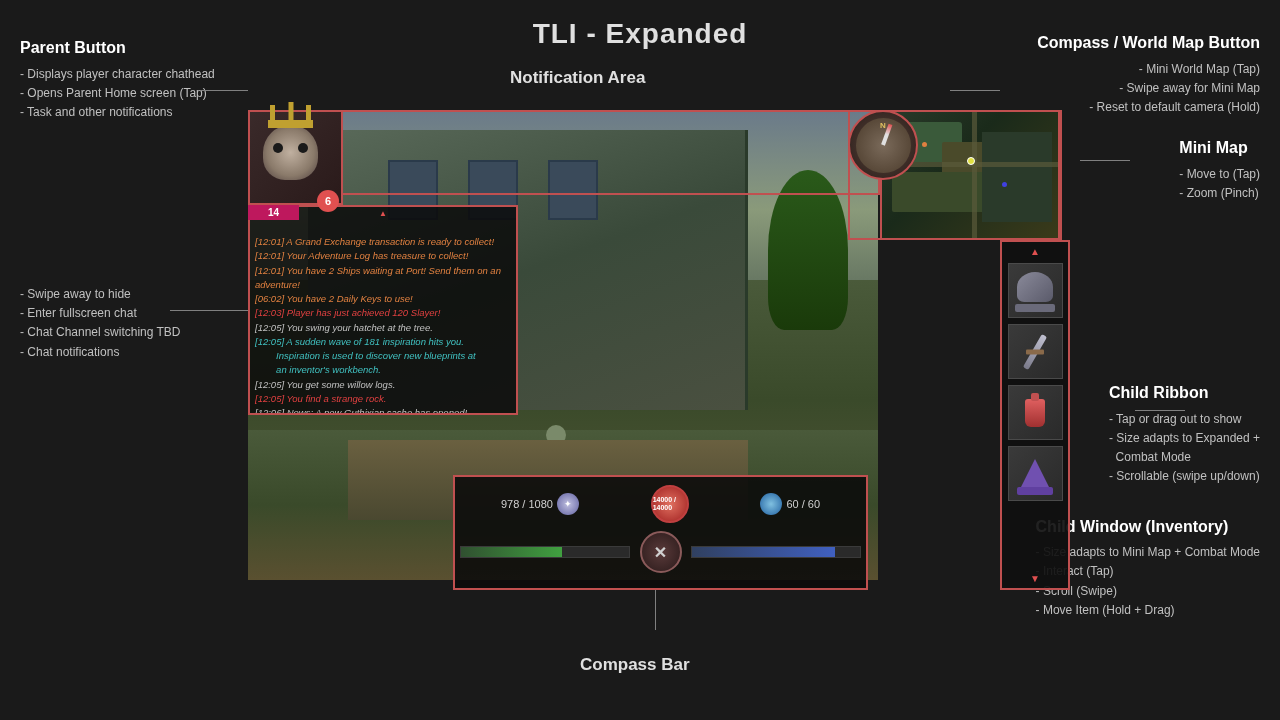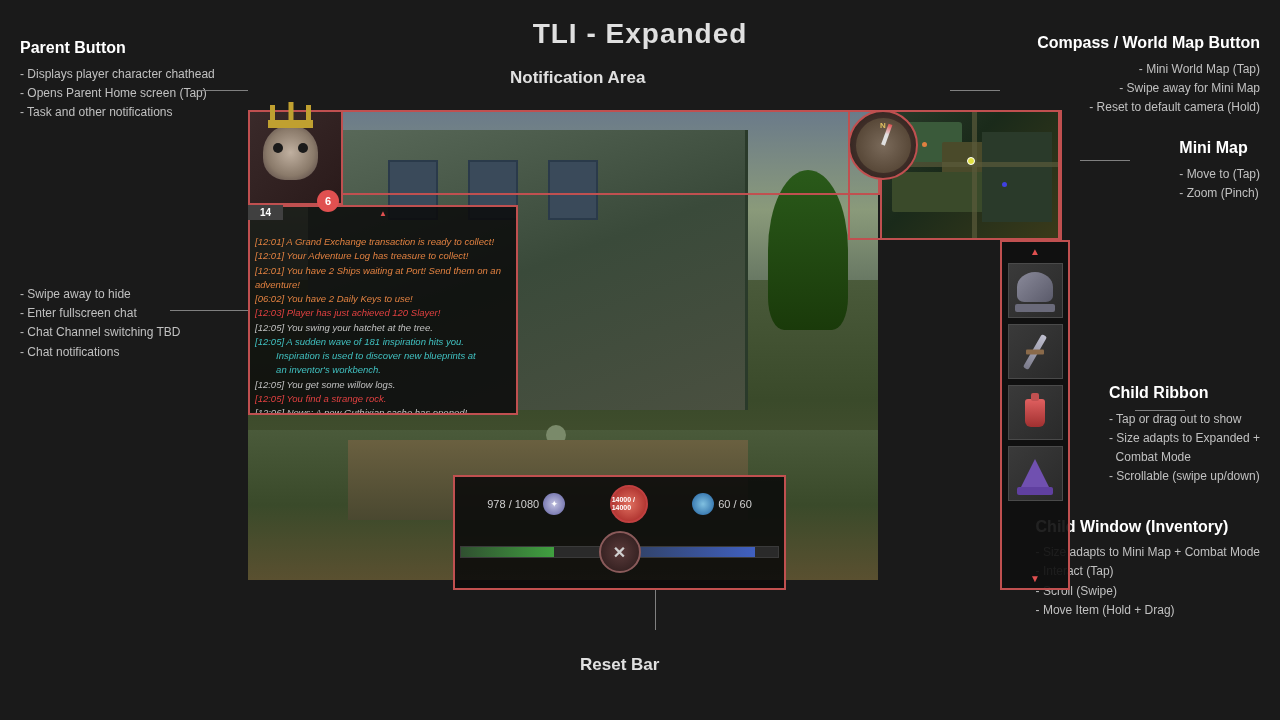--- a/index.html
+++ b/index.html
@@ -205,21 +205,21 @@
     <span class="chat-msg-normal">[12:05] You get some willow logs.</span><br>
     <span class="chat-msg-red">[12:05] You find a strange rock.</span><br>
     <span class="chat-msg-normal">[12:06] News: A new Guthixian cache has opened!</span><br>
     <br>
     <br>
     
   </div>
 
 </div>
 
-<div style="position:absolute;top:205px;left:248px;background:#404040;color:white;font-size:10px;font-weight:bold;padding:2px 12px;z-index:20;">14</div>
+<div style="position:absolute;top:205px;left:248px;background:#be185d;color:white;font-size:10px;font-weight:bold;padding:2px 20px;z-index:20;">14</div>
 
 <div style="position:absolute;top:110px;left:848px;width:70px;height:70px;border:2px solid #c05050;border-radius:50%;background:radial-gradient(circle,#5a4a3a 0%,#2a1a1a 100%);display:flex;align-items:center;justify-content:center;z-index:12;">
   <div style="width:55px;height:55px;background:radial-gradient(circle,#7a6a5a 0%,#4a3a2a 100%);border-radius:50%;position:relative;display:flex;align-items:center;justify-content:center;">
 
     <div style="width:4px;height:22px;background:linear-gradient(180deg,#e05050 0%,#e0e0e0 50%);position:absolute;top:50%;left:50%;transform:translate(-50%,-100%) rotate(20deg);transform-origin:bottom center;"></div>
     <div style="position:absolute;top:3px;color:#e0c060;font-size:8px;font-weight:bold;">N</div>
   </div>
 </div>
 
 <div style="position:absolute;top:110px;left:880px;width:180px;height:130px;border:2px solid #c05050;background:linear-gradient(135deg,#2a3a2a 0%,#1a2a1a 40%,#3a3a1a 100%);overflow:hidden;z-index:10;">
@@ -270,21 +270,21 @@
   <div class="ribbon-item">
     <div style="width:42px;height:42px;position:relative;display:flex;align-items:flex-end;justify-content:center;">
       <div style="width:36px;height:8px;background:#6040a0;border-radius:2px;"></div>
       <div style="position:absolute;bottom:8px;left:50%;transform:translateX(-50%);width:0;height:0;border-left:14px solid transparent;border-right:14px solid transparent;border-bottom:28px solid #7050b0;"></div>
     </div>
   </div>
 
   <div style="color:#e05050;font-size:10px;margin-top:auto;">▼</div>
 </div>
 
-<div style="position:absolute;top:475px;left:453px;width:333px;height:115px;border:2px solid #c05050;background:rgba(10,10,10,0.88);z-index:10;">
+<div style="position:absolute;top:475px;left:453px;width:415px;height:115px;border:2px solid #c05050;background:rgba(10,10,10,0.88);z-index:10;">
 
   <div style="display:flex;align-items:center;justify-content:space-around;padding:8px 10px 4px;height:50px;">
 
     <div style="display:flex;align-items:center;gap:4px;">
       <span style="color:#d0d0d0;font-size:11px;">978 / 1080</span>
       <div style="width:22px;height:22px;background:radial-gradient(circle,#c0c0e0,#6060a0);border-radius:50%;display:flex;align-items:center;justify-content:center;">
         <span style="color:white;font-size:9px;">✦</span>
       </div>
     </div>
 
@@ -346,21 +346,21 @@
 </div>
 
 <div class="annotation" style="top:380px;right:20px;">
   <div class="annotation-title">Child Ribbon</div>
   <div class="annotation-item">- Tap or drag out to show</div>
   <div class="annotation-item">- Size adapts to Expanded +</div>
   <div class="annotation-item">&nbsp;&nbsp;Combat Mode</div>
   <div class="annotation-item">- Scrollable (swipe up/down)</div>
 </div>
 
-<div style="position:absolute;bottom:45px;left:580px;color:#e0e0e0;font-size:17px;font-weight:bold;">Reset Bar</div>
+<div style="position:absolute;bottom:45px;left:580px;color:#e0e0e0;font-size:17px;font-weight:bold;">Compass Bar</div>
 
 <div class="annotation" style="bottom:100px;right:20px;">
   <div class="annotation-title">Child Window (Inventory)</div>
   <div class="annotation-item">- Size adapts to Mini Map + Combat Mode</div>
   <div class="annotation-item">- Interact (Tap)</div>
   <div class="annotation-item">- Scroll (Swipe)</div>
   <div class="annotation-item">- Move Item (Hold + Drag)</div>
 </div>
 
 <div style="position:absolute;top:90px;left:200px;width:48px;height:1px;background:#808080;z-index:5;"></div>

